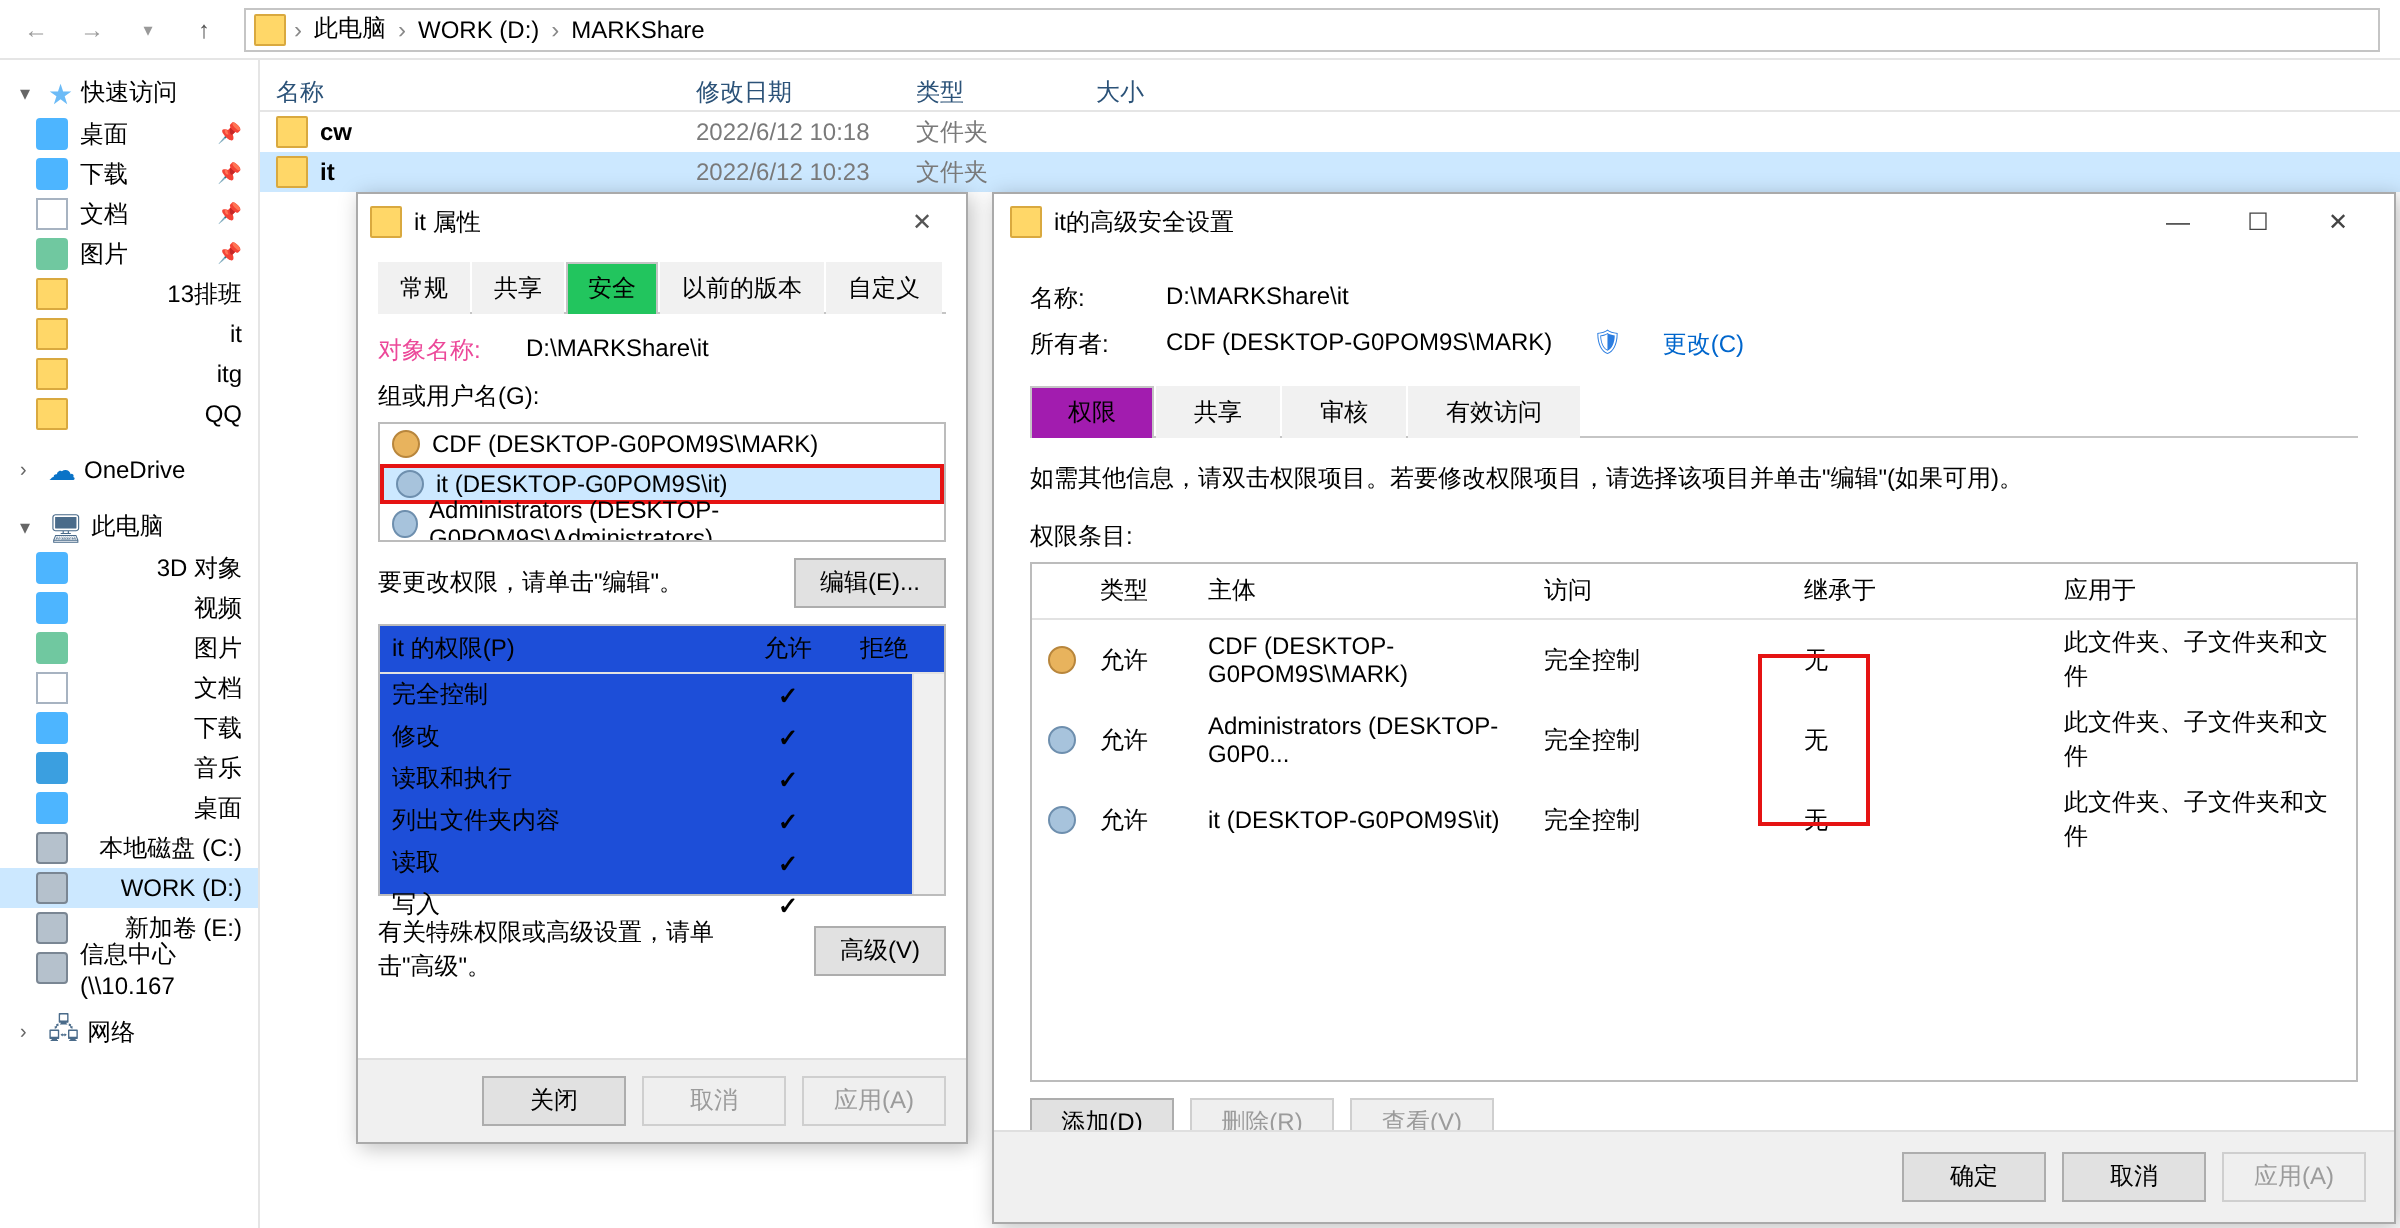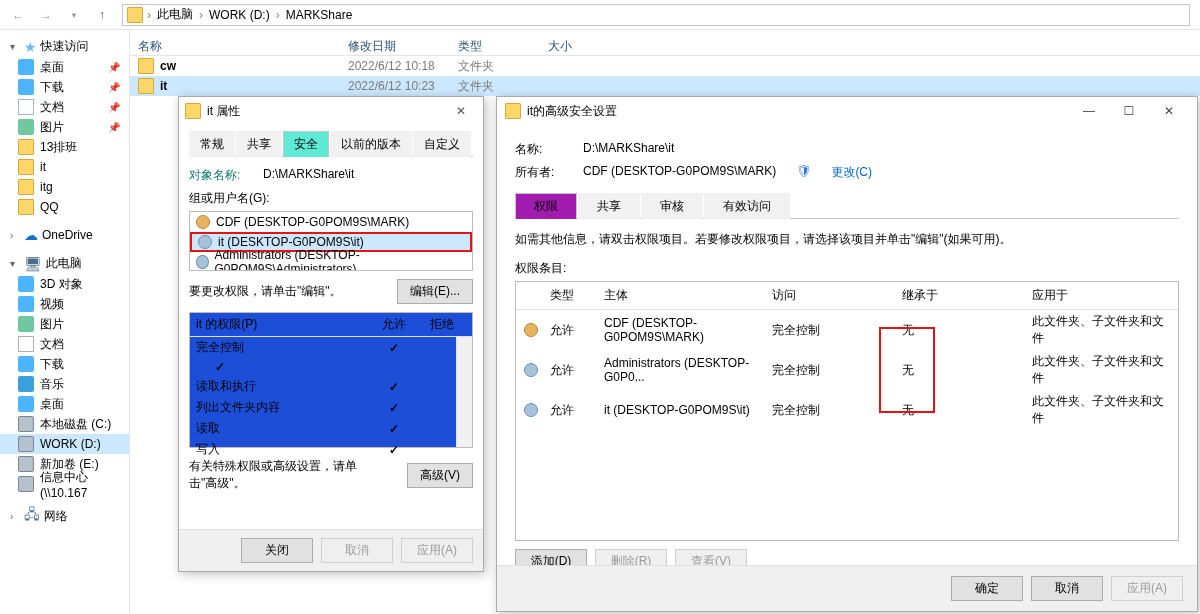--- a/index.html
+++ b/index.html
@@ -10,21 +10,21 @@
 .nav-bar { height: 30px; display: flex; align-items: center; padding: 0 6px; border-bottom: 1px solid #e5e5e5; gap: 4px; }
 .nav-btn { width: 24px; height: 24px; display: flex; align-items: center; justify-content: center; color: #999; cursor: default; }
 .nav-btn.active { color: #555; }
 .addr-bar { flex: 1; height: 22px; border: 1px solid #c5c5c5; background: #fff; display: flex; align-items: center; padding: 0 4px; gap: 4px; margin: 0 4px; }
 .addr-icon { width: 16px; height: 16px; background: #ffd768; border: 1px solid #d9a93f; border-radius: 1px; }
 .crumb { color: #000; padding: 0 2px; }
 .crumb-sep { color: #888; }
 
 .explorer-body { display: flex; height: 584px; }
 .sidebar { width: 130px; border-right: 1px solid #e5e5e5; padding: 6px 0; overflow: hidden; }
-.side-item { display: flex; align-items: center; gap: 6px; padding: 2px 8px 2px 18px; color: #000; height: 20px; }
+.side-item { display: flex; align-items: center; gap: 6px; padding: 2px 8px 2px 18px; color: #000; height: 20px; justify-content: space-between; }
 .side-item .icon { width: 16px; height: 16px; flex-shrink: 0; }
 .side-item.selected { background: #cce8ff; }
 .side-group { padding: 2px 8px 2px 10px; display: flex; align-items: center; gap: 4px; font-weight: normal; }
 .side-group .caret { width: 10px; color: #666; font-size: 10px; }
 .side-sep { height: 8px; }
 
 .icon-folder { background: #ffd768; border: 1px solid #d9a93f; border-radius: 1px; }
 .icon-star { color: #6cbbf7; font-size: 14px; line-height: 14px; text-align: center; }
 .icon-desktop { background: #4db5ff; border-radius: 2px; }
 .icon-download { background: #4db5ff; border-radius: 2px; }
@@ -49,23 +49,23 @@
 .cell.dim { color: #7a7a7a; }
 .cell-name { width: 210px; display: flex; align-items: center; gap: 6px; font-weight: bold; }
 
 
 .dlg-props { position: absolute; left: 178px; top: 96px; width: 306px; height: 476px; background: #fff; border: 1px solid #aaa; box-shadow: 2px 2px 10px rgba(0,0,0,0.25); }
 .dlg-title { height: 28px; display: flex; align-items: center; padding: 0 6px; gap: 6px; background: #fff; }
 .dlg-title .close { margin-left: auto; width: 32px; text-align: center; color: #555; }
 .dlg-body { padding: 6px 10px 0 10px; }
 .tabs { display: flex; border-bottom: 1px solid #c5c5c5; }
 .tab { padding: 4px 10px; border: 1px solid transparent; border-bottom: none; margin-bottom: -1px; background: #f1f1f1; margin-right: 1px;}
-.tab.active { background: #5eead4; border-color: #c5c5c5; }
+.tab.active { background: #22c55e; border-color: #c5c5c5; }
 .fld { margin: 10px 0 6px 0; display: flex; gap: 10px; }
-.fld-label { width: 64px; color: #0f766e; }
+.fld-label { width: 64px; color: #ec4899; }
 .grp-list { border: 1px solid #bcbcbc; height: 60px; background: #fff; overflow: hidden; }
 .grp-row { display: flex; align-items: center; gap: 6px; padding: 2px 6px; height: 20px; }
 .grp-row.selected { background: #cce8ff; }
 .grp-row .uicon { width: 14px; height: 14px; }
 .uicon-single { background: #e8b35d; border-radius: 50%; border: 1px solid #b8863c; }
 .uicon-multi { background: #a7c3dc; border-radius: 50%; border: 1px solid #6e8fae; }
 .red-box { border: 2px solid #e51313; }
 
 .edit-row { display: flex; align-items: center; justify-content: space-between; margin: 8px 0; }
 .btn { border: 1px solid #adadad; background: #e1e1e1; padding: 3px 12px; min-width: 72px; text-align: center; }
@@ -312,20 +312,21 @@
         <div class="ph-col">拒绝</div>
       </div>
       <div class="perm-rows">
         <div class="perm-scroll"></div>
         <div class="perm-row">
             <div class="pn">完全控制</div>
             <div class="pc check">✓</div>
             <div class="pc"></div>
           </div>
         <div class="perm-row">
+            <div class="pn">修改</div>
             <div class="pc check">✓</div>
             <div class="pc"></div>
           </div>
         <div class="perm-row">
             <div class="pn">读取和执行</div>
             <div class="pc check">✓</div>
             <div class="pc"></div>
           </div>
         <div class="perm-row">
             <div class="pn">列出文件夹内容</div>

